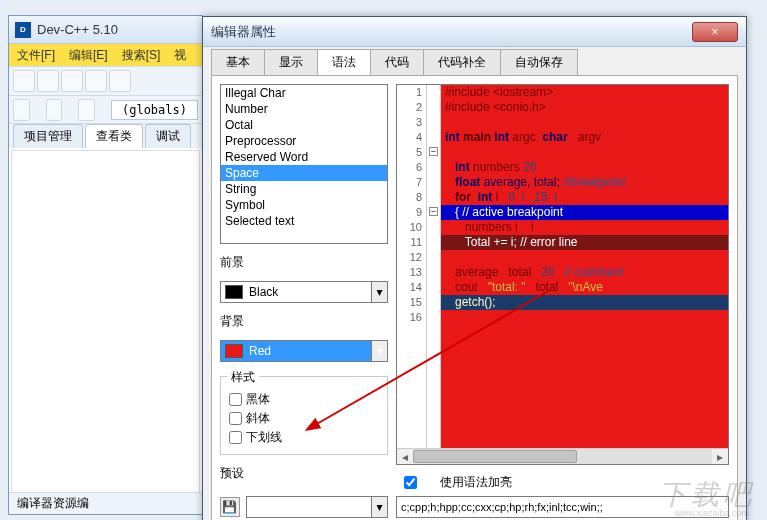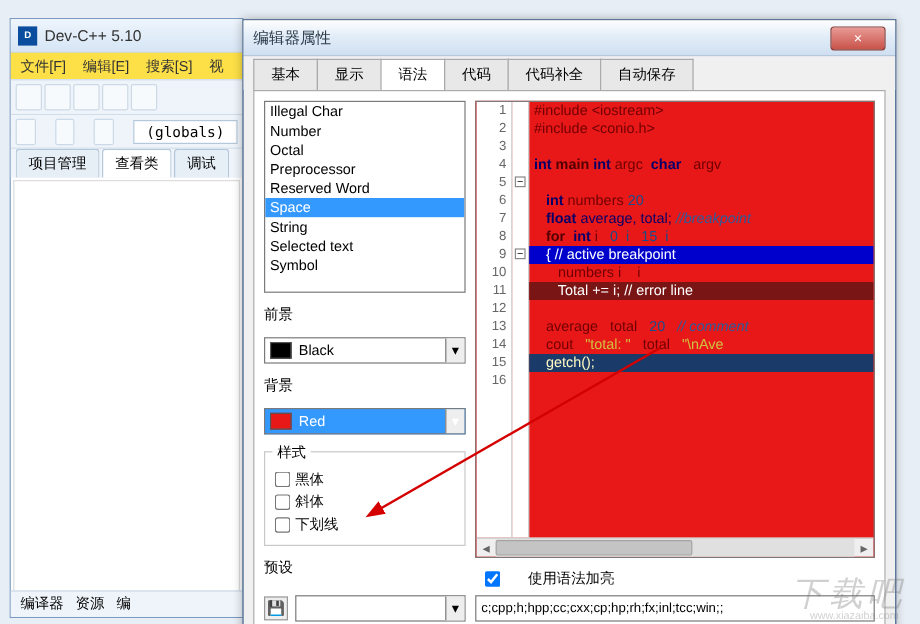--- a/index.html
+++ b/index.html
@@ -13,21 +13,21 @@
 .menubar { height: 22px; display: flex; align-items: center; gap: 14px; padding: 0 8px; background: #fde047; }
 .menubar span { color: #333; cursor: default; }
 .toolbar { height: 30px; background: #eef4fa; border-top: 1px solid #d0dce8; border-bottom: 1px solid #d0dce8; display: flex; align-items: center; padding: 0 4px; gap: 2px; }
 .tbtn { width: 22px; height: 22px; border: 1px solid #cdd9e6; background: #f6fafd; border-radius: 2px; }
 .toolbar2 { height: 28px; background: #eef4fa; border-bottom: 1px solid #d0dce8; display: flex; align-items: center; padding: 0 4px; gap: 16px; }
 .globals-btn { padding: 2px 10px; border: 1px solid #b5c7da; background: #fff; font-family: monospace; }
 .tabbar { height: 24px; display: flex; align-items: flex-end; padding-left: 4px; gap: 2px; background: #eef4fa; }
 .mtab { padding: 3px 10px; border: 1px solid #b5c7da; border-bottom: none; background: #e6eef6; border-radius: 3px 3px 0 0; }
 .mtab.active { background: #fff; }
 .main-body { height: 360px; background: #fff; border: 1px solid #ddd; margin: 2px; }
-.statusbar { position: absolute; bottom: 0; left: 0; right: 0; height: 22px; background: #eef4fa; border-top: 1px solid #cdd9e6; display: flex; gap: 10px; padding: 0 8px; align-items: center; }
+.statusbar { position: absolute; bottom: 0; left: 0; right: 0; height: 22px; background: #eef4fa; border-top: 1px solid #cdd9e6; display: flex; padding: 0 8px; align-items: center; }
 
 
 .dialog { position: absolute; left: 202px; top: 16px; width: 545px; height: 520px; background: #f0f0f0; border: 1px solid #395a85; box-shadow: 0 0 8px rgba(0,0,0,.3); }
 .dlg-titlebar { height: 30px; background: linear-gradient(#fdfefe, #e3edf8 45%, #cfdff1); display: flex; align-items: center; padding: 0 8px; border-bottom: 1px solid #a8bfd6; }
 .dlg-title { font-size: 13px; color: #2a3a4a; flex: 1; }
 .close-btn { width: 46px; height: 20px; background: linear-gradient(#e89a95, #c9534a); border: 1px solid #8a3b35; border-radius: 3px; color: #fff; display: flex; align-items: center; justify-content: center; font-size: 12px; }
 
 .dlg-tabs { height: 28px; display: flex; align-items: flex-end; padding: 4px 8px 0; gap: 0; background: #f0f0f0; }
 .dtab { padding: 4px 14px; border: 1px solid #aaa; background: #e8e8e8; border-bottom: none; margin-right: -1px; }
 .dtab.active { background: #fff; position: relative; z-index: 2; }
@@ -148,22 +148,22 @@
     <div class="content-row">
       <div class="left-col">
         <div class="listbox">
           <div class="listitem">Illegal Char</div>
           <div class="listitem">Number</div>
           <div class="listitem">Octal</div>
           <div class="listitem">Preprocessor</div>
           <div class="listitem">Reserved Word</div>
           <div class="listitem selected">Space</div>
           <div class="listitem">String</div>
+          <div class="listitem">Symbol</div>
           <div class="listitem">Selected text</div>
-          <div class="listitem">Symbol</div>
 
         </div>
 
         <div class="section-label">前景</div>
         <div class="colorpick">
           <div class="swatch black"></div>
           <span class="cname">Black</span>
           <div class="dd-arrow">▾</div>
         </div>
 

